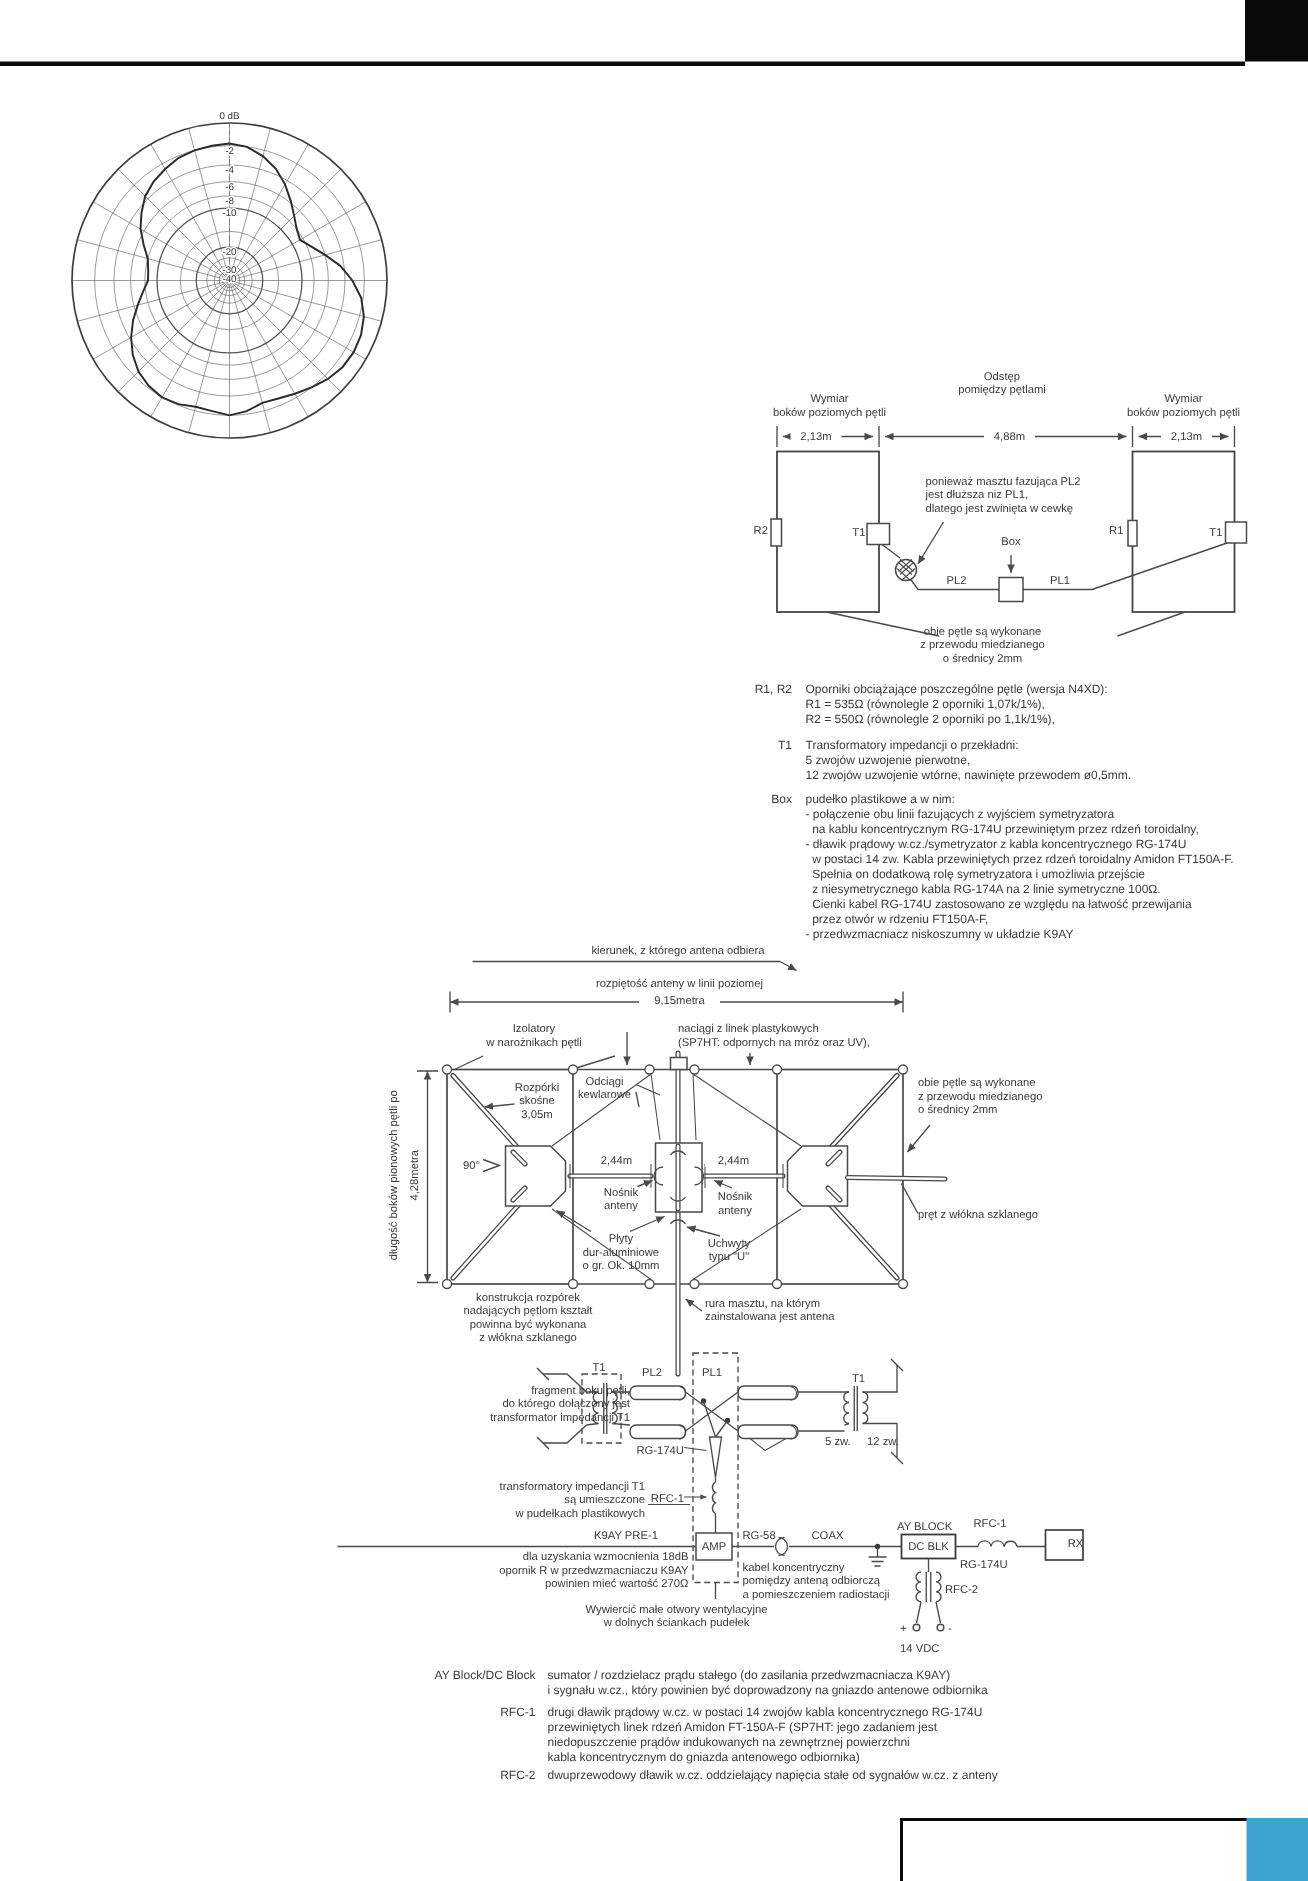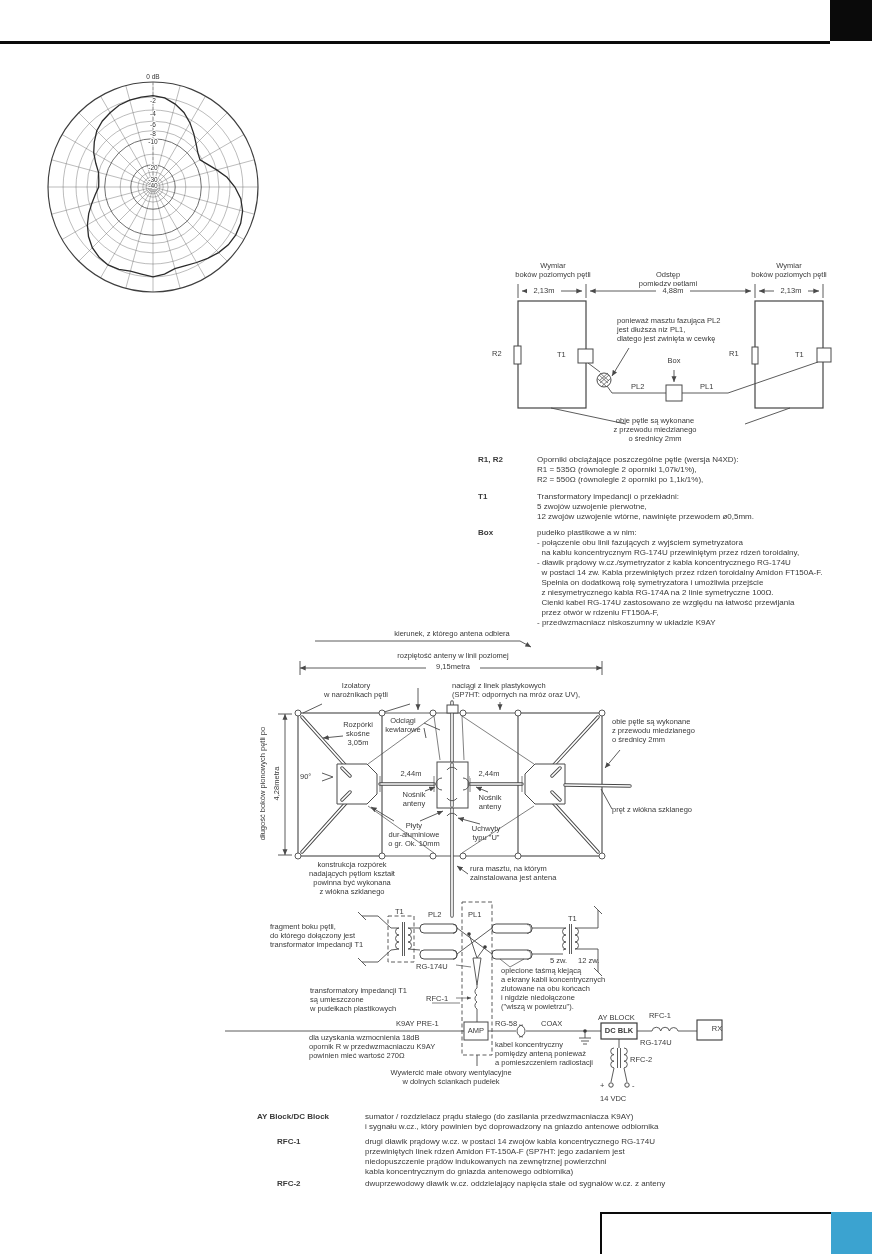--- a/index.html
+++ b/index.html
@@ -2,22 +2,22 @@
 <html><head>
 <meta charset="utf-8">
 <style>
   html,body{margin:0;padding:0;background:#fff}
   #page{position:relative;width:872px;height:1254px;background:#fff;overflow:hidden;
         font-family:"Liberation Sans","DejaVu Sans",sans-serif;color:#3a3a3a}
   svg{position:absolute;overflow:visible}
   .lb{position:absolute;font-size:7.5px;line-height:9px;color:#3a3a3a;white-space:pre}
   .df{position:absolute;font-size:8px;line-height:10px;color:#3a3a3a;white-space:pre}
   .ctr{text-align:center}
-  .rt{text-align:left}
-  .b{font-weight:bold}
+  .rt{text-align:right}
+  .b{font-weight:normal}
   .wbg{background:#fff;padding:0 2px}
   .thin{stroke:#4a4a4a;stroke-width:0.9;fill:none}
   .thin2{stroke:#4a4a4a;stroke-width:0.7;fill:none}
   .rod{stroke:#474747;stroke-width:3.4;stroke-linecap:round;fill:none}
   .rodw{stroke:#fff;stroke-width:1.7;stroke-linecap:round;fill:none}
   .wht{fill:#fff;stroke:#4a4a4a;stroke-width:1}
   .dsh{stroke-dasharray:4,2.5}
   .g{stroke:#6a6a6a;stroke-width:.45;fill:none}
   .g1{stroke:#555;stroke-width:.85;fill:none}
   .g0{stroke:#3f3f3f;stroke-width:1.15;fill:none}
@@ -121,21 +121,21 @@
       <rect class="wht" x="166" y="135" width="16" height="16"></rect>
       <rect class="wht" x="252" y="97" width="6" height="17"></rect>
       <rect class="wht" x="317" y="98" width="14" height="14"></rect>
       <g>
         <circle cx="104" cy="130" r="7" class="wht"></circle>
         <path class="thin2" d="M99,125l9,8 M98,129l9,8 M100,123l9,8 M109,125l-9,8 M110,129l-9,8 M108,123l-9,8"></path>
       </g>
     </g>
   </svg>
   <div class="lb ctr" style="left:513px;top:261px;width:80px"><div>Wymiar</div><div>boków poziomych pętli</div></div>
-  <div class="lb ctr" style="left:628px;top:270px;width:80px"><div>Odstęp</div><div>pomiędzy pętlami</div></div>
+  <div class="lb ctr" style="left:628px;top:246px;width:80px"><div>Odstęp</div><div>pomiędzy pętlami</div></div>
   <div class="lb ctr" style="left:749px;top:261px;width:80px"><div>Wymiar</div><div>boków poziomych pętli</div></div>
   <div class="lb ctr wbg" style="left:527px;top:286px;width:30px">2,13m</div>
   <div class="lb ctr wbg" style="left:656px;top:286px;width:30px">4,88m</div>
   <div class="lb ctr wbg" style="left:774px;top:286px;width:30px">2,13m</div>
   <div class="lb rt" style="left:492px;top:349px;width:20px">R2</div>
   <div class="lb rt" style="left:557px;top:350px;width:20px">T1</div>
   <div class="lb ctr" style="left:659px;top:356px;width:30px">Box</div>
   <div class="lb" style="left:631px;top:382px">PL2</div>
   <div class="lb" style="left:700px;top:382px">PL1</div>
   <div class="lb rt" style="left:729px;top:349px;width:20px">R1</div>
@@ -330,29 +330,28 @@
   <div class="lb rt" style="left:270px;top:922px;width:150px"><div>fragment boku pętli,</div><div>do którego dołączony jest</div><div>transformator impedancji T1</div></div>
   <div class="lb" style="left:395px;top:907px">T1</div>
   <div class="lb" style="left:428px;top:910px">PL2</div>
   <div class="lb" style="left:468px;top:910px">PL1</div>
   <div class="lb" style="left:568px;top:914px">T1</div>
   <div class="lb" style="left:550px;top:956px">5 zw.</div>
   <div class="lb" style="left:578px;top:956px">12 zw.</div>
   <div class="lb rt" style="left:416px;top:962px;width:40px">RG-174U</div>
   <div class="lb rt" style="left:426px;top:994px;width:30px">RFC-1</div>
   <div class="lb rt" style="left:310px;top:986px;width:120px"><div>transformatory impedancji T1</div><div>są umieszczone</div><div>w pudełkach plastikowych</div></div>
-  <div class="lb" style="left:501px;top:966px"><div>oplecione taśmą klejącą</div><div>a ekrany kabli koncentrycznych</div><div>zlutowane na obu końcach</div><div>i nigdzie niedołączone</div><div>("wiszą w powietrzu").</div></div>
   <div class="lb" style="left:396px;top:1019px">K9AY PRE-1</div>
   <div class="lb ctr" style="left:464px;top:1026px;width:24px">AMP</div>
   <div class="lb rt" style="left:309px;top:1033px;width:150px"><div>dla uzyskania wzmocnienia 18dB</div><div>opornik R w przedwzmacniaczu K9AY</div><div>powinien mieć wartość 270Ω</div></div>
   <div class="lb ctr" style="left:376px;top:1068px;width:150px"><div>Wywiercić małe otwory wentylacyjne</div><div>w dolnych ściankach pudełek</div></div>
   <div class="lb" style="left:495px;top:1019px"></div>
   <div class="lb" style="left:495px;top:1019px">RG-58</div>
   <div class="lb" style="left:541px;top:1019px">COAX</div>
-  <div class="lb" style="left:495px;top:1040px"><div>kabel koncentryczny</div><div>pomiędzy anteną ponieważ</div><div>a pomieszczeniem radiostacji</div></div>
+  <div class="lb" style="left:495px;top:1040px"><div>kabel koncentryczny</div><div>pomiędzy anteną odbiorczą</div><div>a pomieszczeniem radiostacji</div></div>
   <div class="lb" style="left:598px;top:1013px">AY BLOCK</div>
   <div class="lb ctr b" style="left:601px;top:1026px;width:36px">DC BLK</div>
   <div class="lb ctr" style="left:645px;top:1011px;width:30px">RFC-1</div>
   <div class="lb" style="left:640px;top:1038px">RG-174U</div>
   <div class="lb ctr" style="left:697px;top:1024px;width:40px">RX</div>
   <div class="lb" style="left:630px;top:1055px">RFC-2</div>
   <div class="lb" style="left:600px;top:1081px">+</div>
   <div class="lb" style="left:632px;top:1081px">-</div>
   <div class="lb" style="left:600px;top:1094px">14 VDC</div>
 

